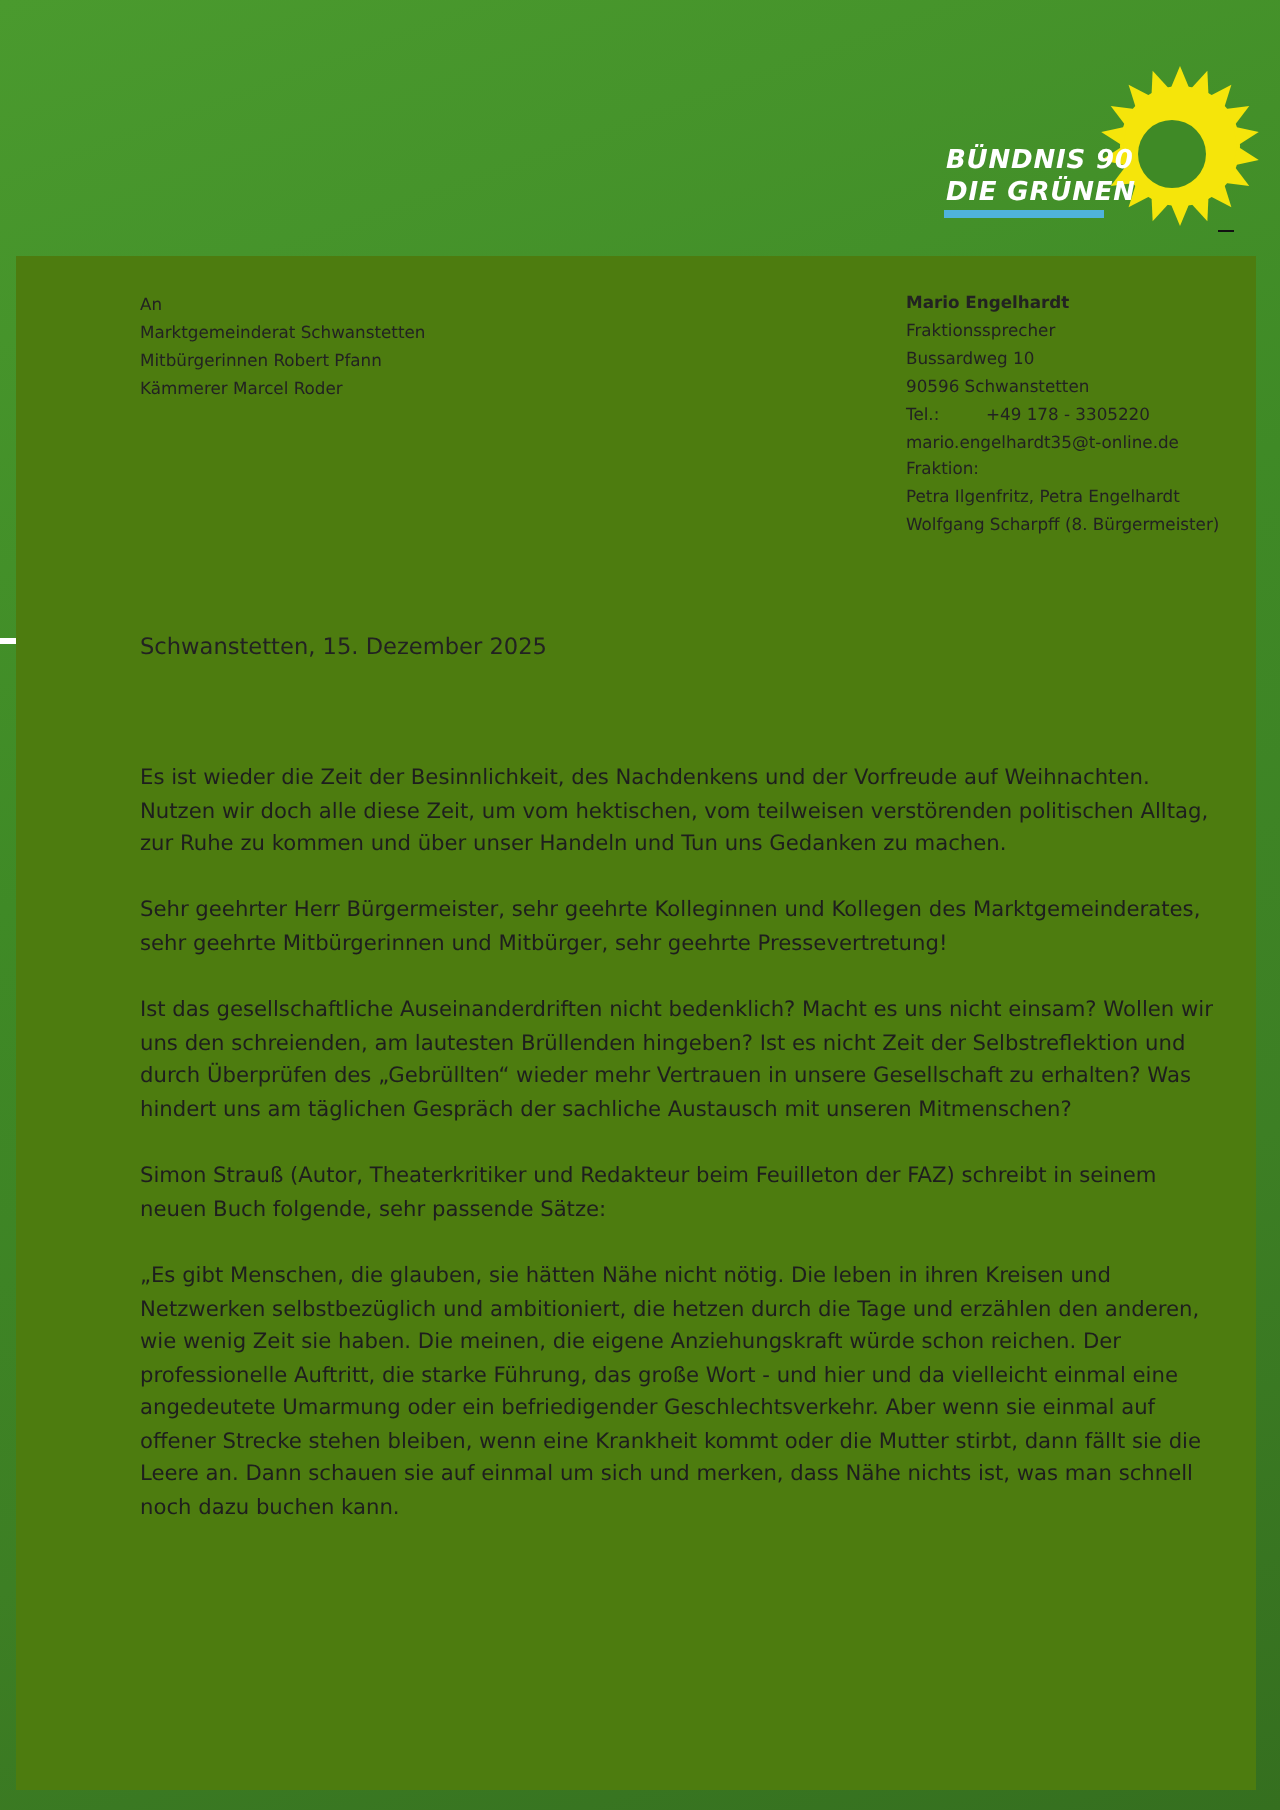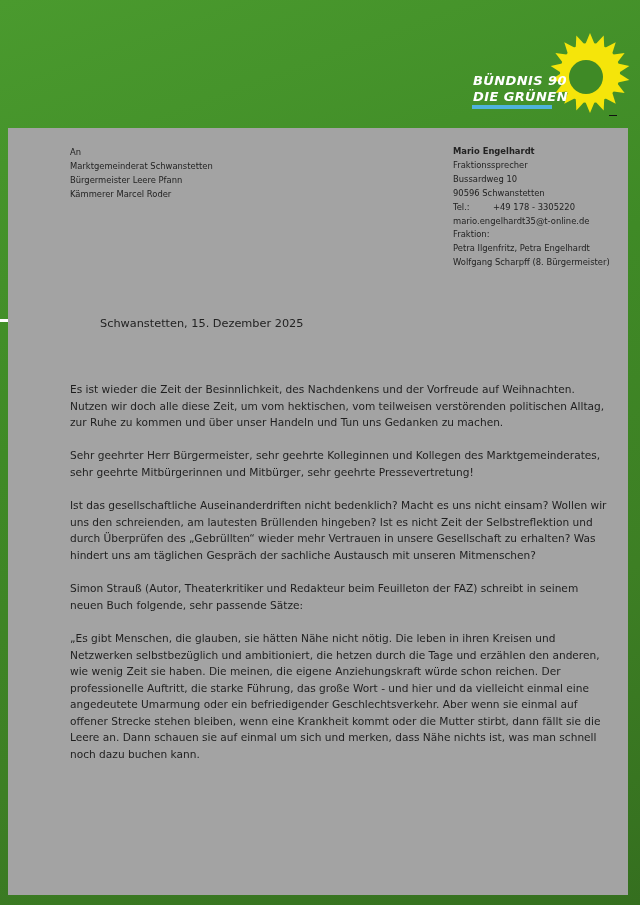--- a/index.html
+++ b/index.html
@@ -9,28 +9,28 @@
     font-family: "DejaVu Sans", sans-serif;
   }
   .logo { position: absolute; left: 465px; top: 5px; width: 170px; height: 110px; }
   .logo-text { position: absolute; left: 8px; top: 68px; color: #fff; font-family: "DejaVu Sans", sans-serif;
     font-weight: bold; font-style: italic; font-size: 13px; line-height: 16px; letter-spacing: 0.4px; }
   .logo-bar { position: absolute; left: 7px; top: 100px; width: 80px; height: 4px; background: #4fb3dc; }
   .sunflower { position: absolute; left: 85px; top: 28px; width: 80px; height: 80px; }
   .dash { position: absolute; left: 609px; top: 115px; width: 8px; height: 1px; background: #111; }
   .page {
     position: absolute; left: 8px; top: 128px; width: 620px; height: 767px;
-    background: #a3a3a3;
+    background: #4d7c0f;
   }
   .side-mark { position: absolute; left: 0; top: 319px; width: 8px; height: 3px; background: #fff; }
   .addr { position: absolute; left: 62px; top: 17px; font-size: 8.4px; line-height: 14px; color: #222; }
   .sender { position: absolute; left: 445px; top: 17px; font-size: 8.4px; line-height: 13.9px; color: #222; }
   .sender .name { font-weight: bold; }
   .tab { display: inline-block; width: 40px; }
-  .date { position: absolute; left: 62px; top: 189px; font-size: 11.3px; color: #222; margin-left: 30px; }
+  .date { position: absolute; left: 62px; top: 189px; font-size: 11.3px; color: #222; }
   .title { position: absolute; left: 62px; top: 204px; font-family: "DejaVu Serif", serif; font-size: 19px; color: #111; }
   .body { position: absolute; left: 62px; top: 253px; width: 540px; font-size: 10.6px; line-height: 16.6px; color: #1e1e1e; }
   .body p { margin: 0 0 16.6px 0; }
   .body p.quote { }
 </style>
 </head>
 <body>
 
 <div class="logo">
   <svg class="sunflower" viewBox="0 0 80 80">
@@ -65,21 +65,21 @@
   </div>
   <div class="logo-bar"></div>
 </div>
 <div class="dash"></div>
 <div class="side-mark"></div>
 
 <div class="page">
   <div class="addr">
     <div>An</div>
     <div>Marktgemeinderat Schwanstetten</div>
-    <div>Bürgermeister Leere Pfann</div>
+    <div>Mitbürgerinnen Robert Pfann</div>
     <div>Kämmerer Marcel Roder</div>
   </div>
 
   <div class="sender">
     <div class="name">Mario Engelhardt</div>
     <div>Fraktionssprecher</div>
     <div>Bussardweg 10</div>
     <div>90596 Schwanstetten</div>
     <div>
       <span class="tab">Tel.:</span><span>+49 178 - 3305220</span>

